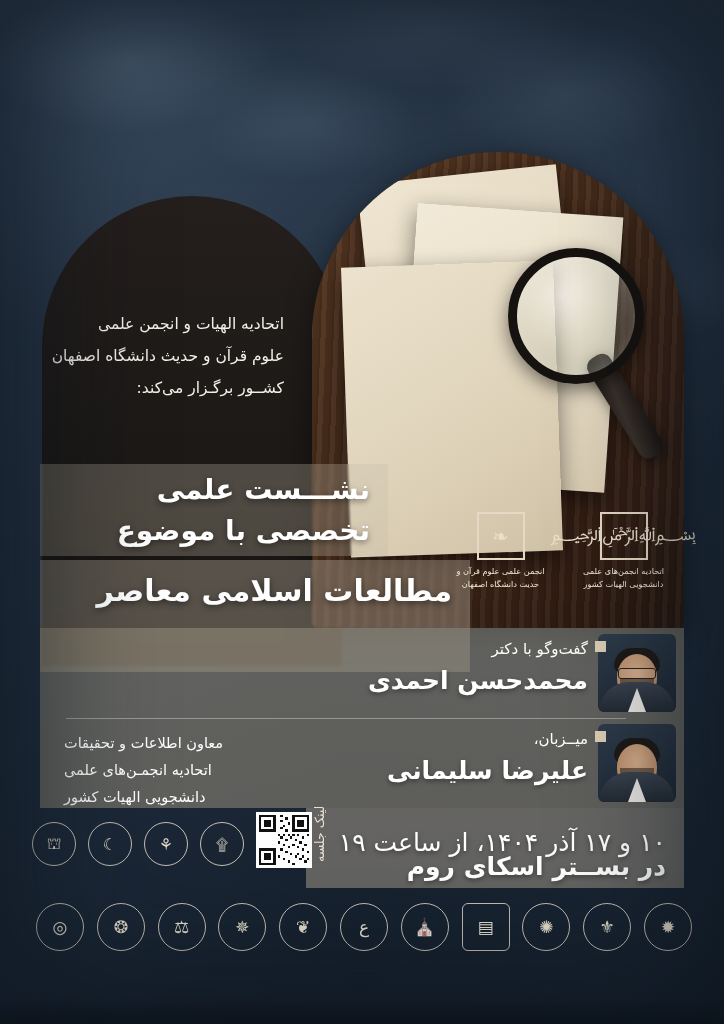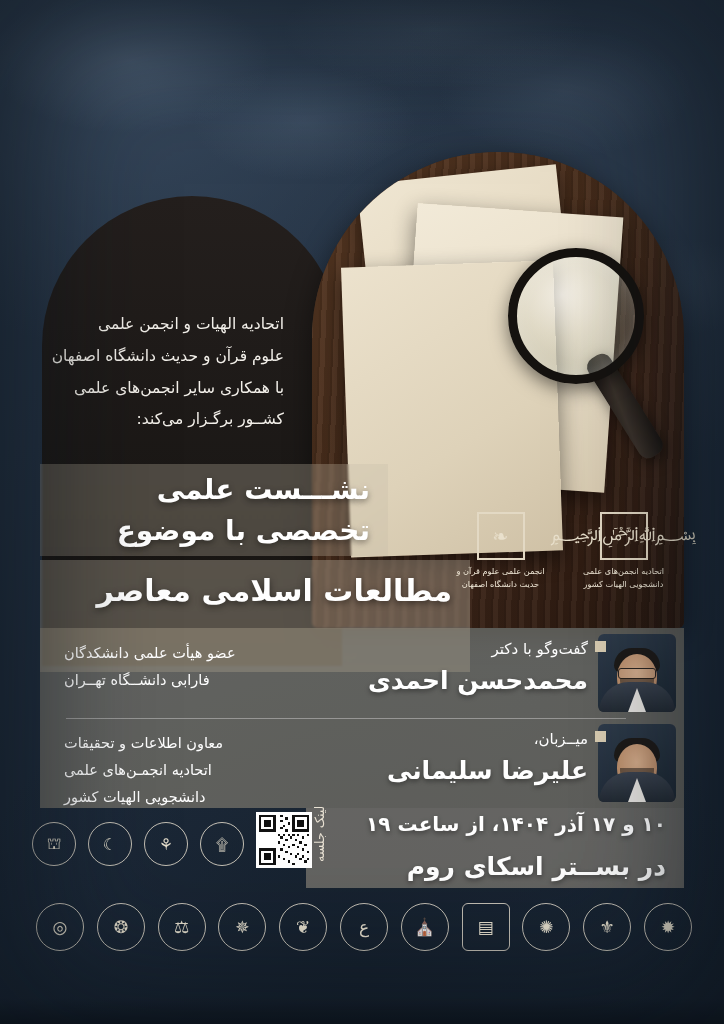--- a/index.html
+++ b/index.html
@@ -226,22 +226,22 @@
     direction: rtl; text-align: left;
   }
   
   .datepanel {
     position: absolute;
     left: 306px; top: 808px;
     width: 378px; height: 80px;
     background: rgba(170,160,142,0.52);
   }
   .datepanel .l1 {
-    position: absolute; right: 18px; top: 4px;
-    color: #ffffff; font-size: 20px; font-weight: bold; direction: rtl;
+    position: absolute; right: 18px; top: 20px;
+    color: #ffffff; font-size: 25px; font-weight: normal; direction: rtl;
     text-shadow: 0 2px 5px rgba(0,0,0,0.4);
   }
   .datepanel .l2 {
     position: absolute; right: 18px; top: 44px;
     color: #ffffff; font-size: 25px; font-weight: bold; direction: rtl;
     text-shadow: 0 2px 5px rgba(0,0,0,0.4);
   }
   
   .qr-wrap { position: absolute; left: 256px; top: 812px; width: 50px; height: 50px; background:#fff; padding:3px; }
   .qr { width: 100%; height: 100%; }
@@ -289,21 +289,20 @@
     <div class="paper p1"></div>
     <div class="paper p2"></div>
     <div class="paper p3"></div>
     <div class="magnifier-handle"></div>
     <div class="magnifier"></div>
   </div>
 
   <div class="org-block">
     <div>اتحادیه الهیات و انجمن علمی</div>
     <div>علوم قرآن و حدیث دانشگاه اصفهان</div>
-    <div>با همکاری سایر انجمن‌های علمی</div>
     <div>کشــور برگـزار می‌کند:</div>
   </div>
 
   <div class="title-bar bar1">
     <div class="t">
       <div>نشـــست علمی</div>
       <div>تخصصی با موضوع</div>
     </div>
   </div>
 
@@ -338,24 +337,20 @@
         <div class="hair"></div>
         <div class="face"></div>
         <div class="glasses"></div>
         <div class="beard"></div>
         <div class="body"></div>
         <div class="shirt"></div>
       </div>
       <div class="sp-marker m1"></div>
       <div class="sp-role">گفت‌وگو با دکتر</div>
       <div class="sp-name">محمدحسن احمدی</div>
-      <div class="sp-desc">
-        <div>عضو هیأت علمی دانشکدگان</div>
-        <div>فارابی دانشــگاه تهــران</div>
-      </div>
     </div>
 
     <div class="sp-row r2">
       <div class="sp-photo">
         <div class="hair"></div>
         <div class="face"></div>
         <div class="beard"></div>
         <div class="body"></div>
         <div class="shirt"></div>
       </div>

